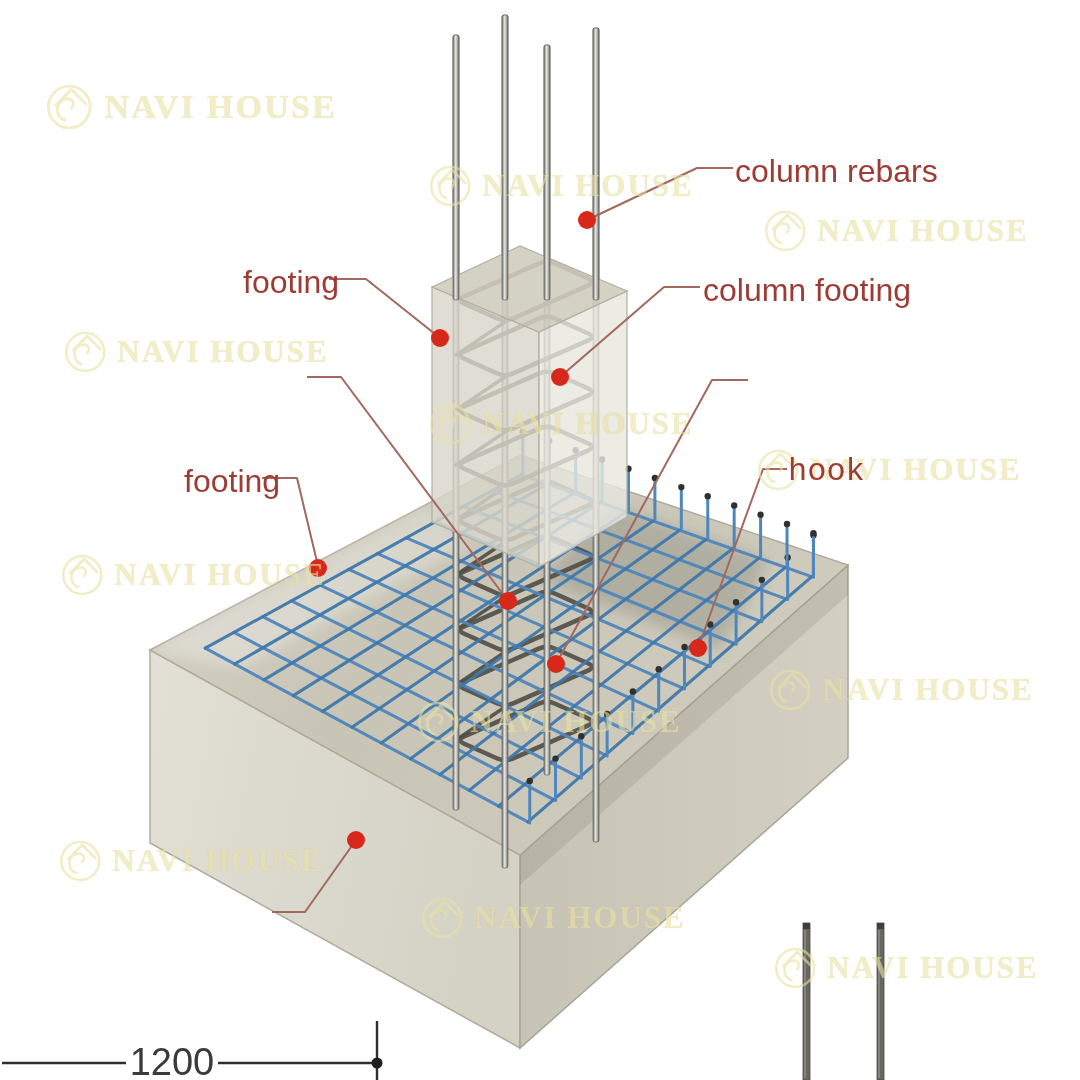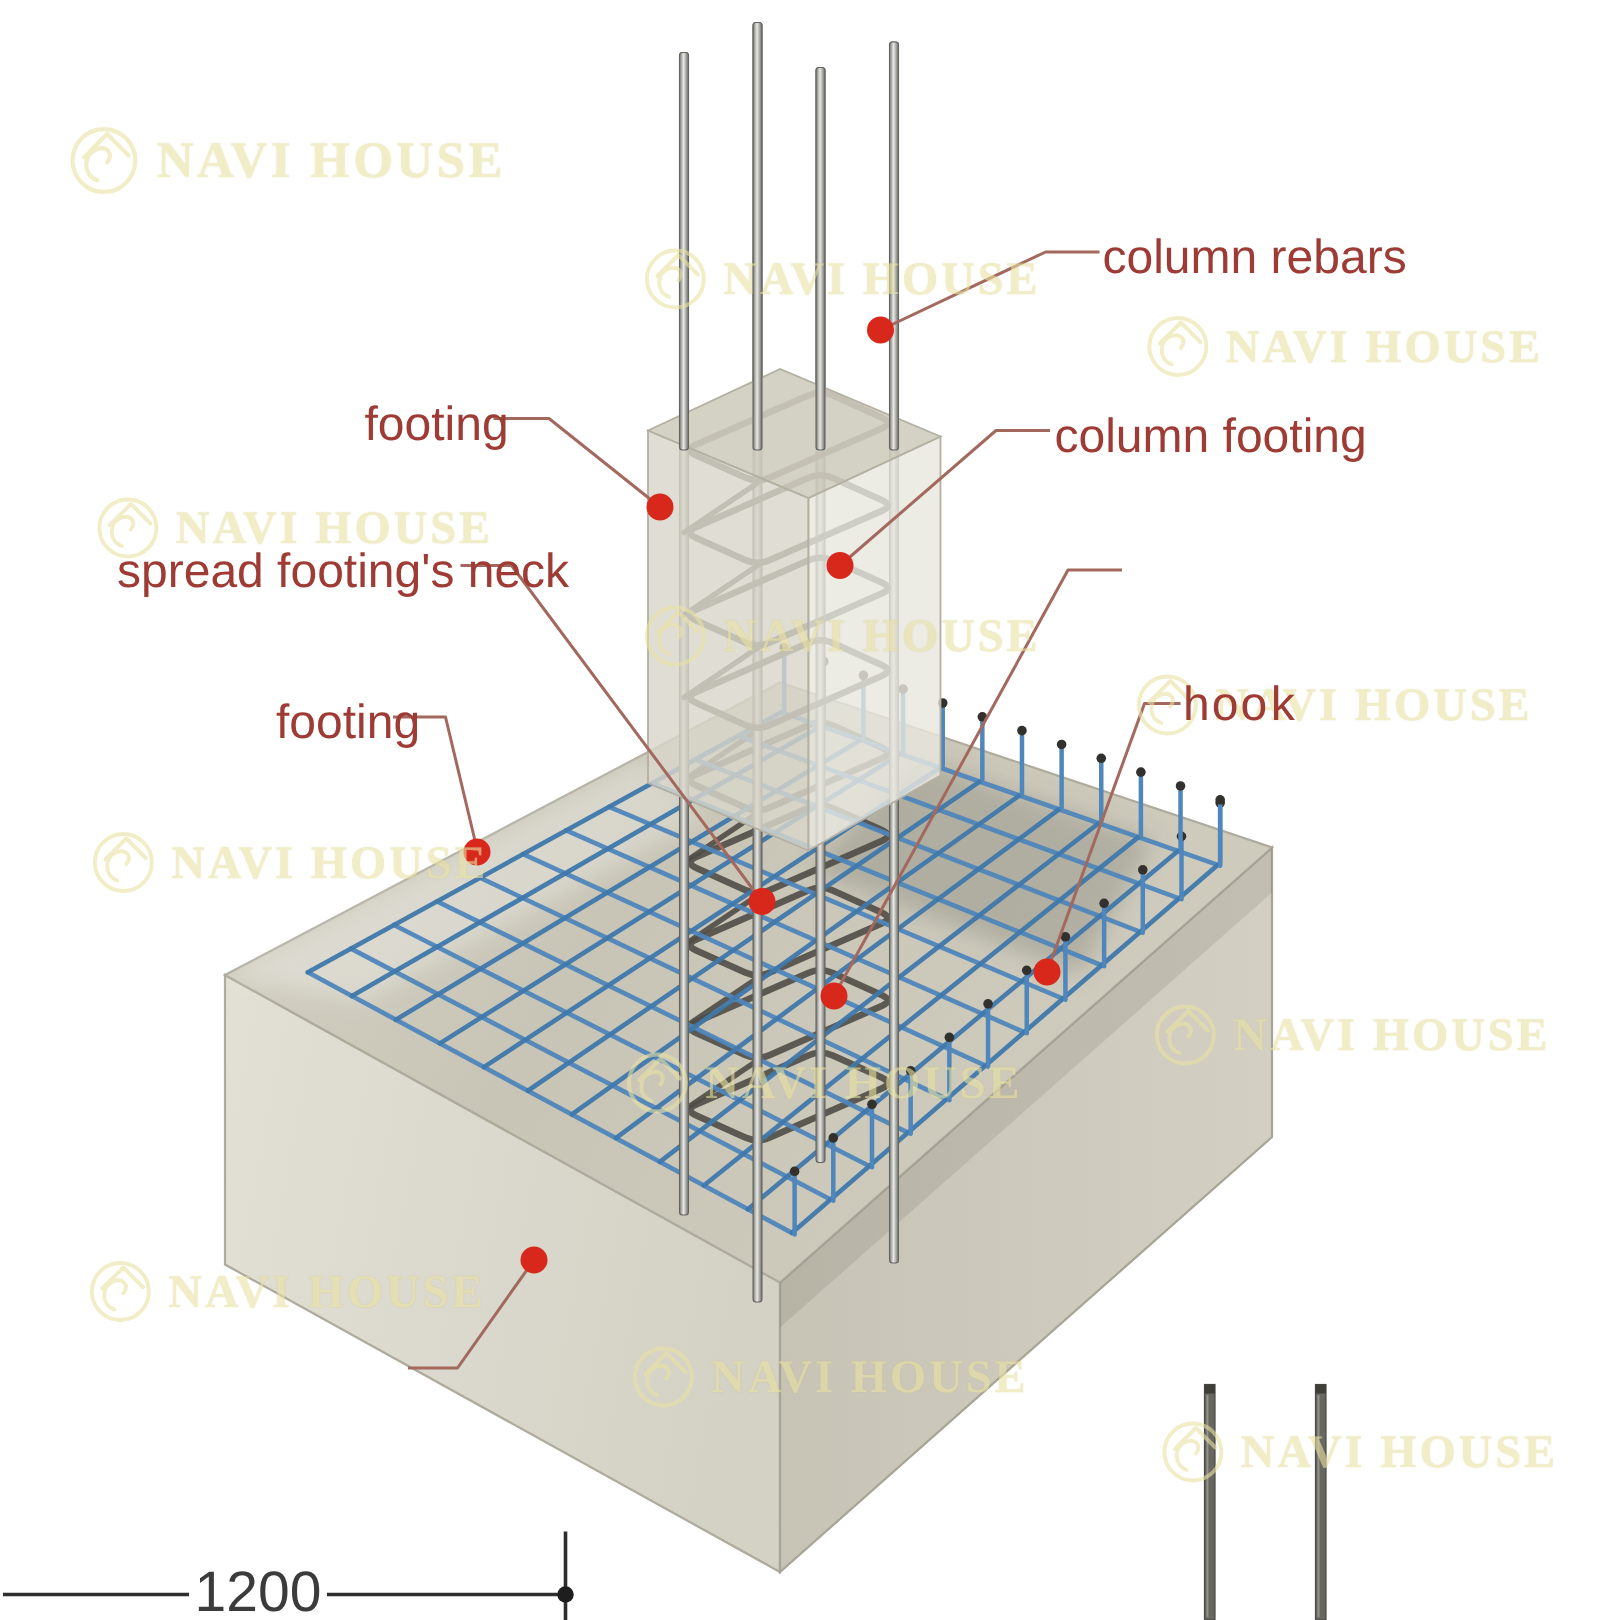--- a/index.html
+++ b/index.html
@@ -335,18 +335,17 @@
       <circle class="logo-stroke" r="19"></circle>
         <path class="logo-stroke" d="M-12,-2 L2,-16 L15,-3"></path>
       <path class="logo-stroke" d="M-4,12 C-13,9 -13,-4 -4,-7 C2,-9 6,-4 2,1"></path>
       </svg>
     <span>NAVI HOUSE</span>
   </div>
 
   <div class="label" style="left:735px;top:153px;">column rebars</div>
   <div class="label" style="left:243px;top:264px;">footing</div>
   <div class="label" style="left:703px;top:272px;">column footing</div>
-  <div class="label" style="left:78px;top:362px;">spread footing's neck</div>
   <div class="label" style="left:184px;top:463px;text-align:right;">footing</div>
   <div class="label" style="left:788px;top:453px;font-family:Liberation Mono, monospace;">hook</div>
 
   <div class="dim-label">1200</div>
 </div>
 
 </body></html>

